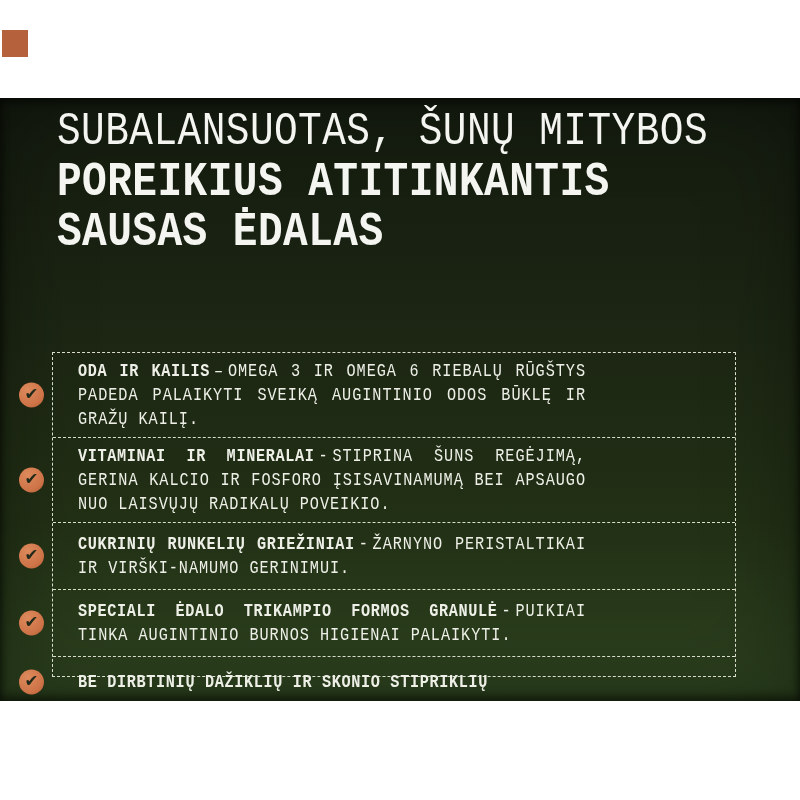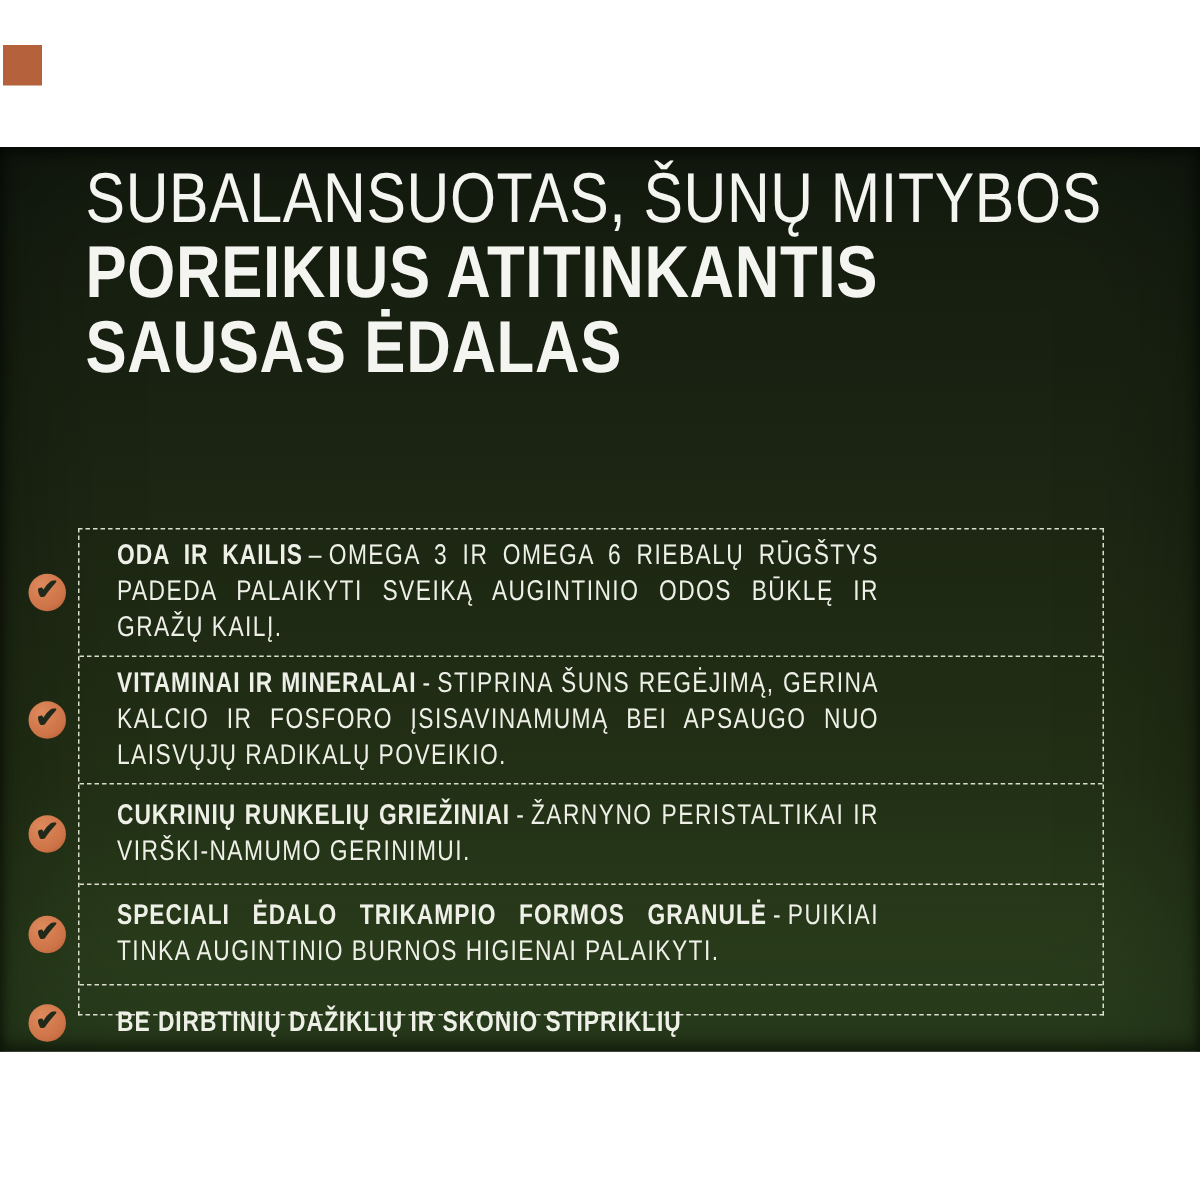--- a/index.html
+++ b/index.html
@@ -1,21 +1,21 @@
 <!DOCTYPE html>
 <html style="--page-bg: #ffffff; --panel-top: #141b0f; --panel-mid: #1c2613; --panel-bottom: #2d431f; --headline-text: #f4f5f1; --row-text: #eef0e8; --box-border: #d9dfcc; --check-circle: #cd7347; --check-circle-hi: #dd8a5c; --check-mark: #20291a; --corner-square: #b4613c;"><head>
 <meta charset="utf-8">
 <style>
   html,body { margin:0; padding:0; }
   .canvas {
     position: relative;
     width: 800px; height: 800px;
     background: var(--page-bg, #ffffff);
     overflow: hidden;
-    font-family: Liberation Sans, sans-serif;
+    font-family: Liberation Mono, monospace;
   }
   .corner-square {
     position: absolute; left: 2px; top: 30px;
     width: 26px; height: 27px;
     background: var(--corner-square, #b4613c);
   }
   .panel {
     position: absolute; left: 0; top: 98px;
     width: 800px; height: 603px;
     background: linear-gradient(180deg,

